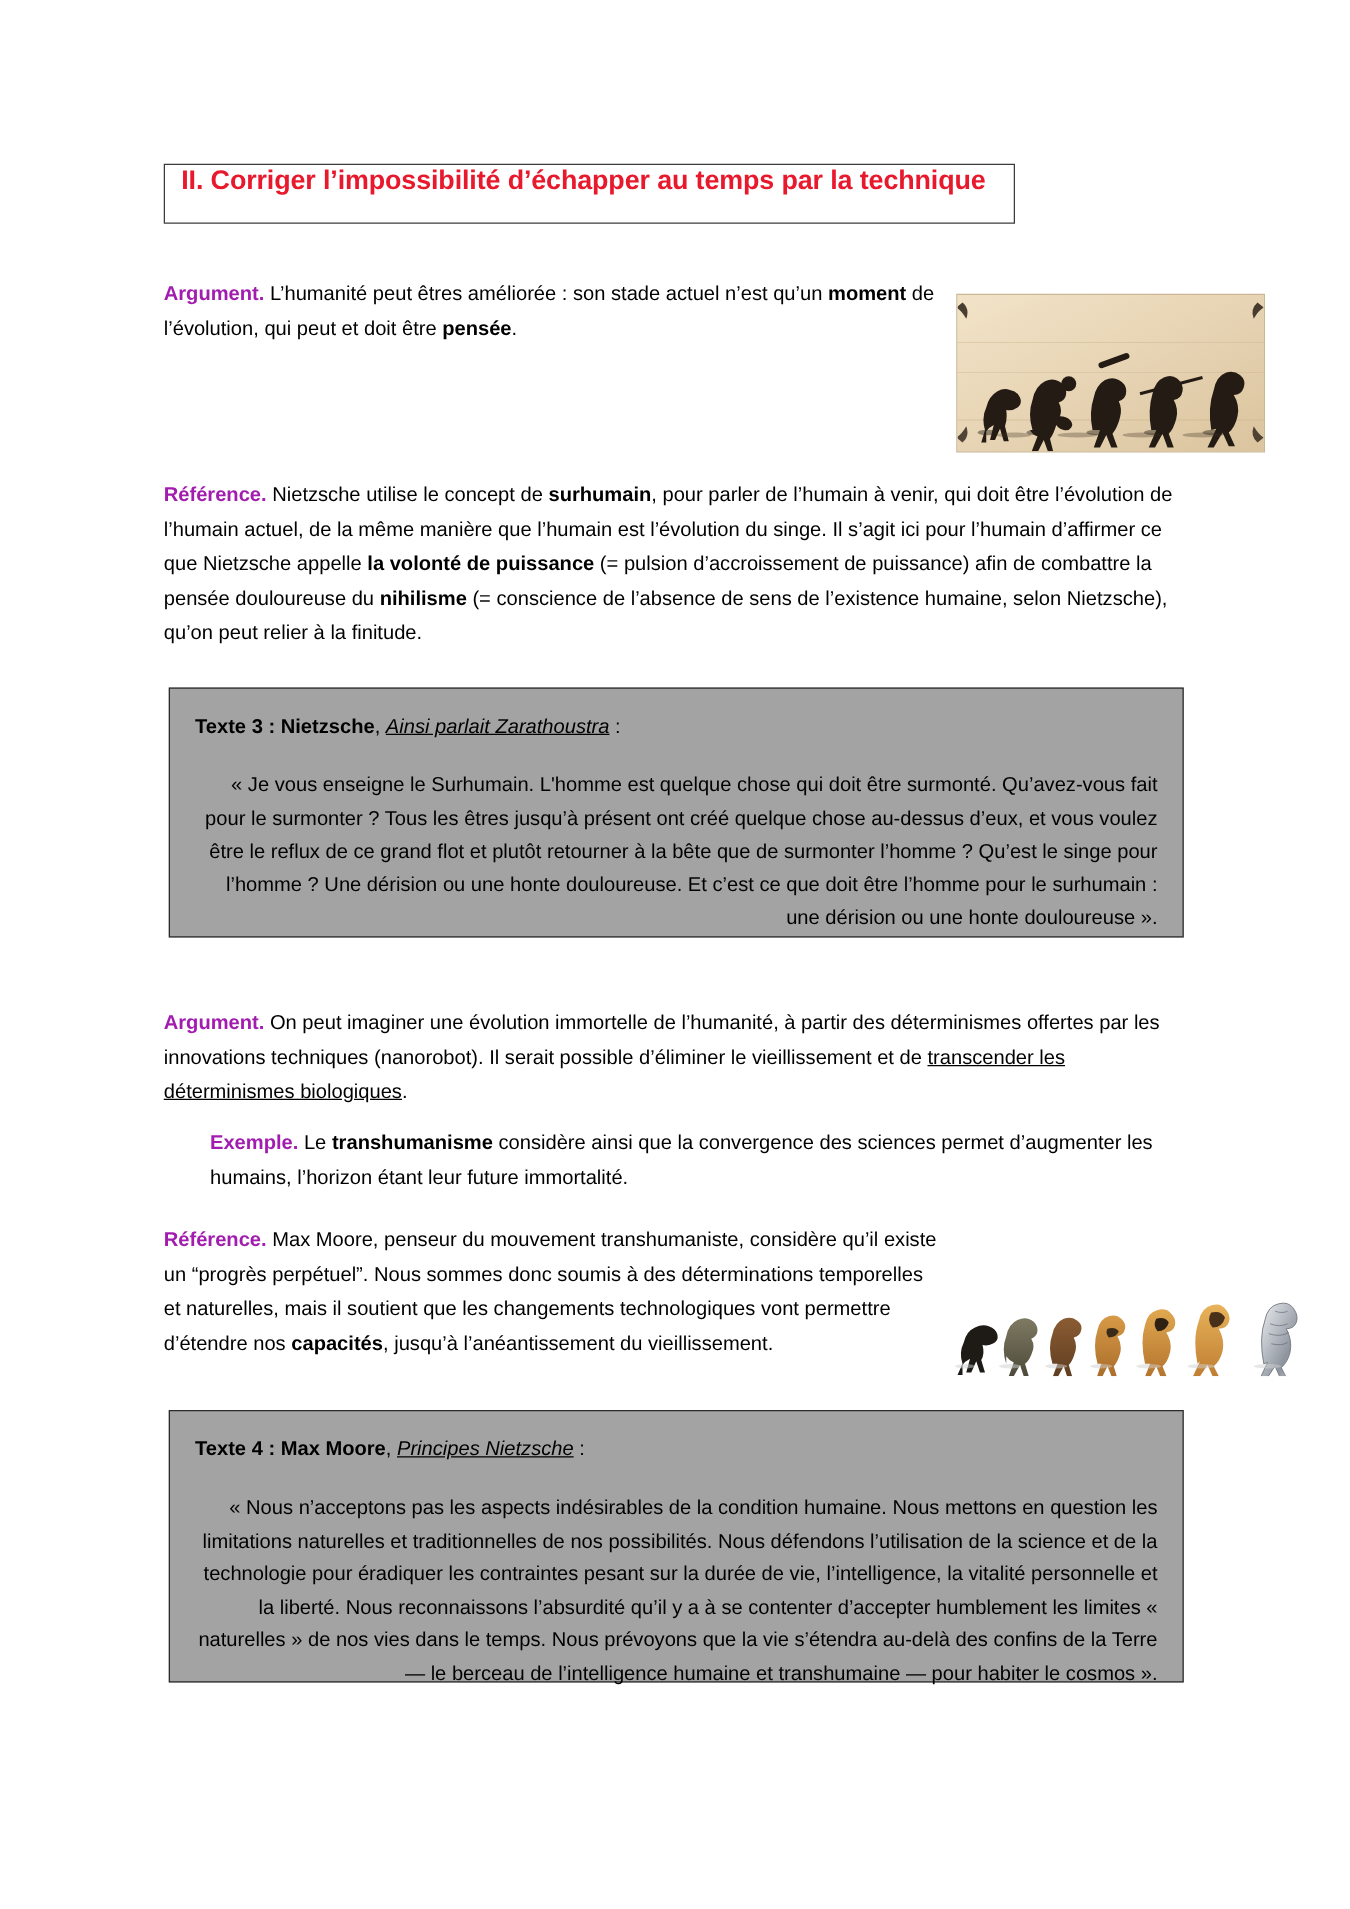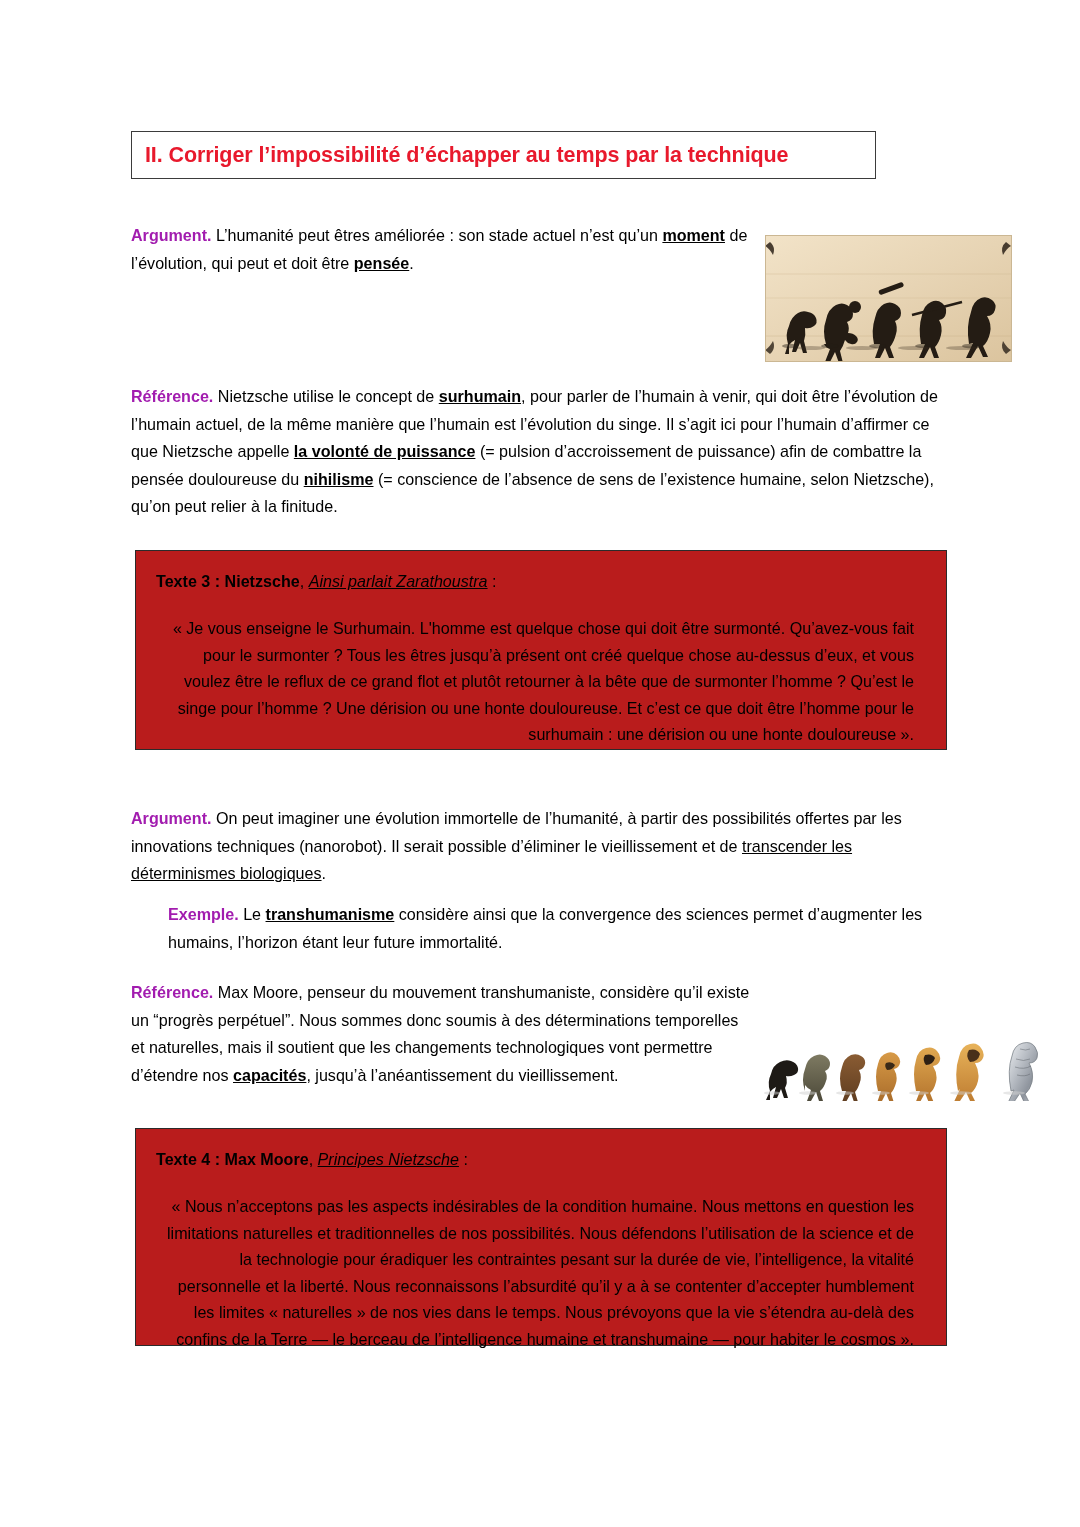--- a/index.html
+++ b/index.html
@@ -22,27 +22,26 @@
     width: 1080px;
     height: 1527px;
     background: #ffffff;
   }
 
   
   .section-heading-box {
     position: absolute;
     left: 131px;
     top: 131px;
-    width: 745px;
+    width: 681px;
     height: 48px;
     border: 1.5px solid #3b3b3b;
     background: #ffffff;
     box-sizing: border-box;
     display: flex;
-    align-items: center;
   }
   .section-heading-text {
     color: #e8192c;
     font-weight: bold;
     font-size: 21.5px;
     letter-spacing: -0.1px;
     padding-left: 13px;
     white-space: nowrap;
   }
 
@@ -51,39 +50,39 @@
     position: absolute;
     font-size: 16.1px;
     line-height: 27.5px;
     color: #000000;
     text-align: left;
   }
   .lead {
     color: #a21caf;
     font-weight: bold;
   }
-  b.bold { font-weight: bold; text-decoration: underline; }
+  b.bold { font-weight: bold; }
   .uline { text-decoration: underline; }
 
   
   #p-arg1   { left: 131px; top: 206px;  width: 640px; }
   #p-ex1    { left: 131px; top: 288px;  width: 625px; }
   #p-ref1   { left: 131px; top: 367px;  width: 822px; }
 
   #p-arg2   { left: 131px; top: 789px;  width: 822px; }
   #p-ex2    { left: 131px; top: 885px;  width: 822px; margin-left: 37px; }
   #p-ref2   { left: 131px; top: 963px;  width: 625px; }
 
   
   .quote-box {
     position: absolute;
     border: 1.6px solid #2b2b2b;
-    background: #b91c1c;
+    background: #a3a3a3;
     box-sizing: border-box;
-    padding: 18px 32px 16px 20px;
+    padding: 18px 20px 16px 20px;
   }
   #box-texte3 { left: 135px; top: 550px;  width: 812px; height: 200px; }
   #box-texte4 { left: 135px; top: 1128px; width: 812px; height: 218px; }
 
   .quote-title {
     font-size: 16.1px;
     line-height: 24px;
     margin: 0 0 22px 0;
   }
   .quote-title .tlabel { font-weight: bold; }
@@ -188,21 +187,21 @@
         <ellipse cx="196" cy="112" rx="16" ry="2"></ellipse>
       </g>
     </svg>
   </div>
 
   <div class="quote-box" id="box-texte3">
     <p class="quote-title"><span class="tlabel">Texte 3 : Nietzsche</span><span>, </span><span class="twork">Ainsi parlait Zarathoustra</span><span> :</span></p>
     <p class="quote-body">« Je vous enseigne le Surhumain. L'homme est quelque chose qui doit être surmonté. Qu’avez-vous fait pour le surmonter ? Tous les êtres jusqu’à présent ont créé quelque chose au-dessus d’eux, et vous voulez être le reflux de ce grand flot et plutôt retourner à la bête que de surmonter l’homme ? Qu’est le singe pour l’homme ? Une dérision ou une honte douloureuse. Et c’est ce que doit être l’homme pour le surhumain : une dérision ou une honte douloureuse ».</p>
   </div>
 
-  <p class="para" id="p-arg2"><span class="lead">Argument.</span><span> On peut imaginer une évolution immortelle de l’humanité, à partir des possibilités offertes par les innovations techniques (nanorobot). Il serait possible d’éliminer le vieillissement et de </span><span class="uline">transcender les déterminismes biologiques</span><span>.</span></p>
+  <p class="para" id="p-arg2"><span class="lead">Argument.</span><span> On peut imaginer une évolution immortelle de l’humanité, à partir des déterminismes offertes par les innovations techniques (nanorobot). Il serait possible d’éliminer le vieillissement et de </span><span class="uline">transcender les déterminismes biologiques</span><span>.</span></p>
 
   <p class="para" id="p-ex2"><span class="lead">Exemple.</span><span> Le </span><b class="bold">transhumanisme</b><span> considère ainsi que la convergence des sciences permet d’augmenter les humains, l’horizon étant leur future immortalité.</span></p>
 
   <p class="para" id="p-ref2"><span class="lead">Référence.</span><span> Max Moore, penseur du mouvement transhumaniste, considère qu’il existe un “progrès perpétuel”. Nous sommes donc soumis à des déterminations temporelles et naturelles, mais il soutient que les changements technologiques vont permettre d’étendre nos </span><b class="bold">capacités</b><span>, jusqu’à l’anéantissement du vieillissement.</span></p>
 
   <div class="figure" id="fig-evolution-color">
     <svg viewBox="0 0 298 98" preserveAspectRatio="none" aria-hidden="true">
       <defs>
         <linearGradient id="skinA" x1="0" y1="0" x2="0" y2="1">
           <stop offset="0%" stop-color="#d79a47"></stop>

